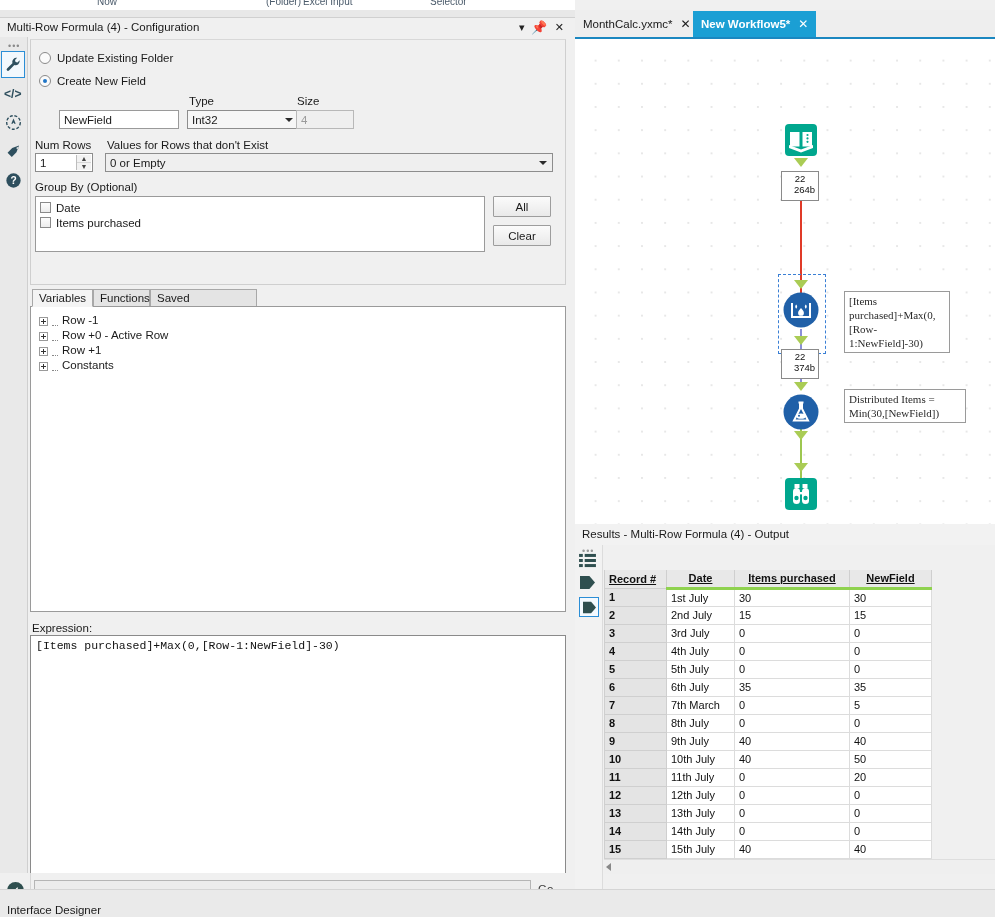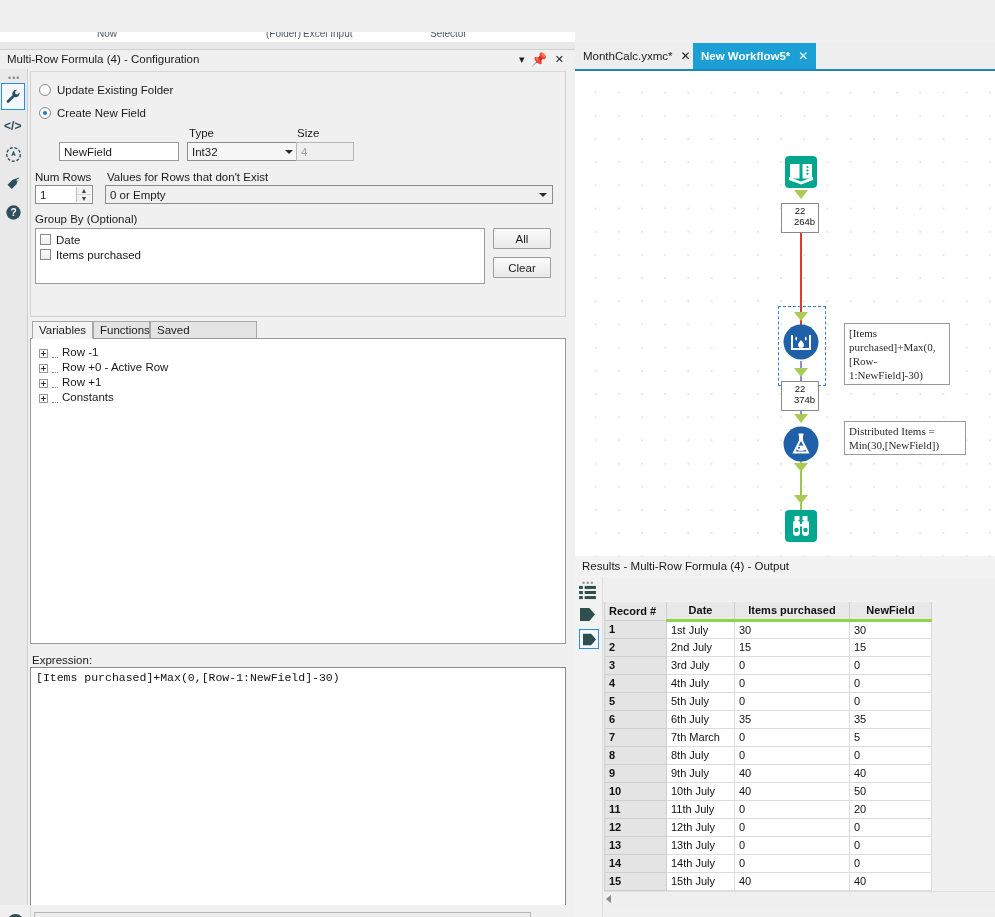--- a/index.html
+++ b/index.html
@@ -5,21 +5,21 @@
   * { box-sizing: border-box; }
   html, body {
     margin: 0; padding: 0;
     width: 995px; height: 917px;
     overflow: hidden;
     font-family: "Liberation Sans", sans-serif;
     font-size: 11px;
     color: #1a1a1a;
     background: #f0f0f0;
   }
-  #root { position: relative; width: 995px; height: 734px; margin-top: 32px; }
+  #root { position: relative; width: 995px; height: 734px; }
 
   
   .toolbar-strip {
     position: absolute; left: 0; top: 0; width: 995px; height: 10px;
     background: #ffffff; overflow: hidden;
   }
   .toolbar-strip .tlabel {
     position: absolute; top: -4px; font-size: 10px; color: #4a5a6a;
     white-space: nowrap;
   }
@@ -299,20 +299,21 @@
 
   table.grid {
     position: absolute; left: 29px; top: 46px;
     border-collapse: collapse; font-size: 11px; background: #fff;
     table-layout: fixed;
   }
   table.grid th {
     background: #e8e8e8; border: 1px solid #cfcfcf; border-top: none;
     height: 18px; font-size: 11px; font-weight: bold; color: #111;
     padding: 0 4px;
+    text-decoration: underline;
   }
   table.grid th.c { text-align: center; border-bottom: 3px solid #8fd24f; }
   table.grid th.l { text-align: left; }
   table.grid td {
     border: 1px solid #dcdcdc; height: 18px; padding: 0 4px;
     color: #111; background: #fff; overflow: hidden; white-space: nowrap;
   }
   table.grid td.rec {
     background: #e4e4e4; font-weight: bold; border-color: #cfcfcf;
   }

